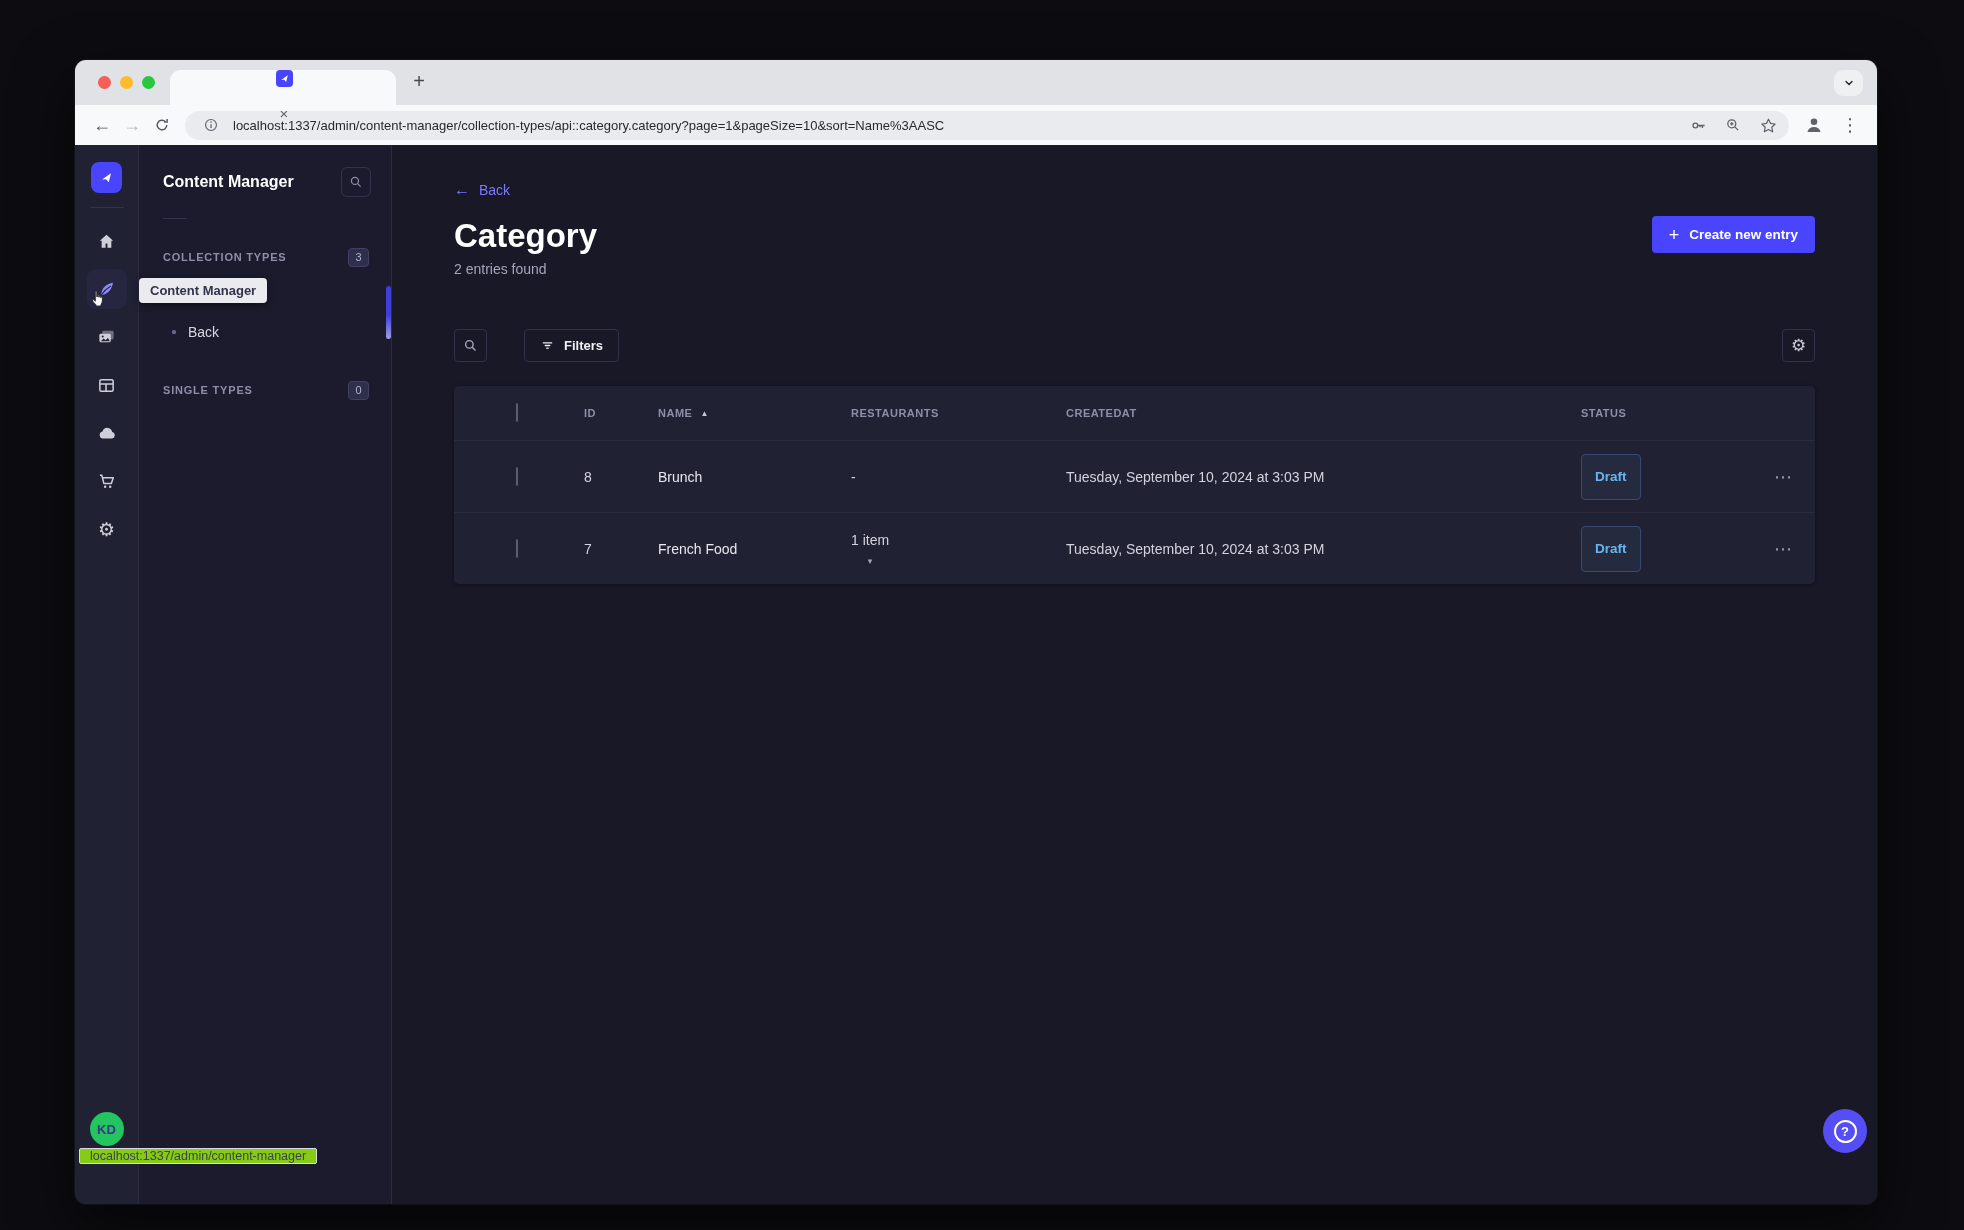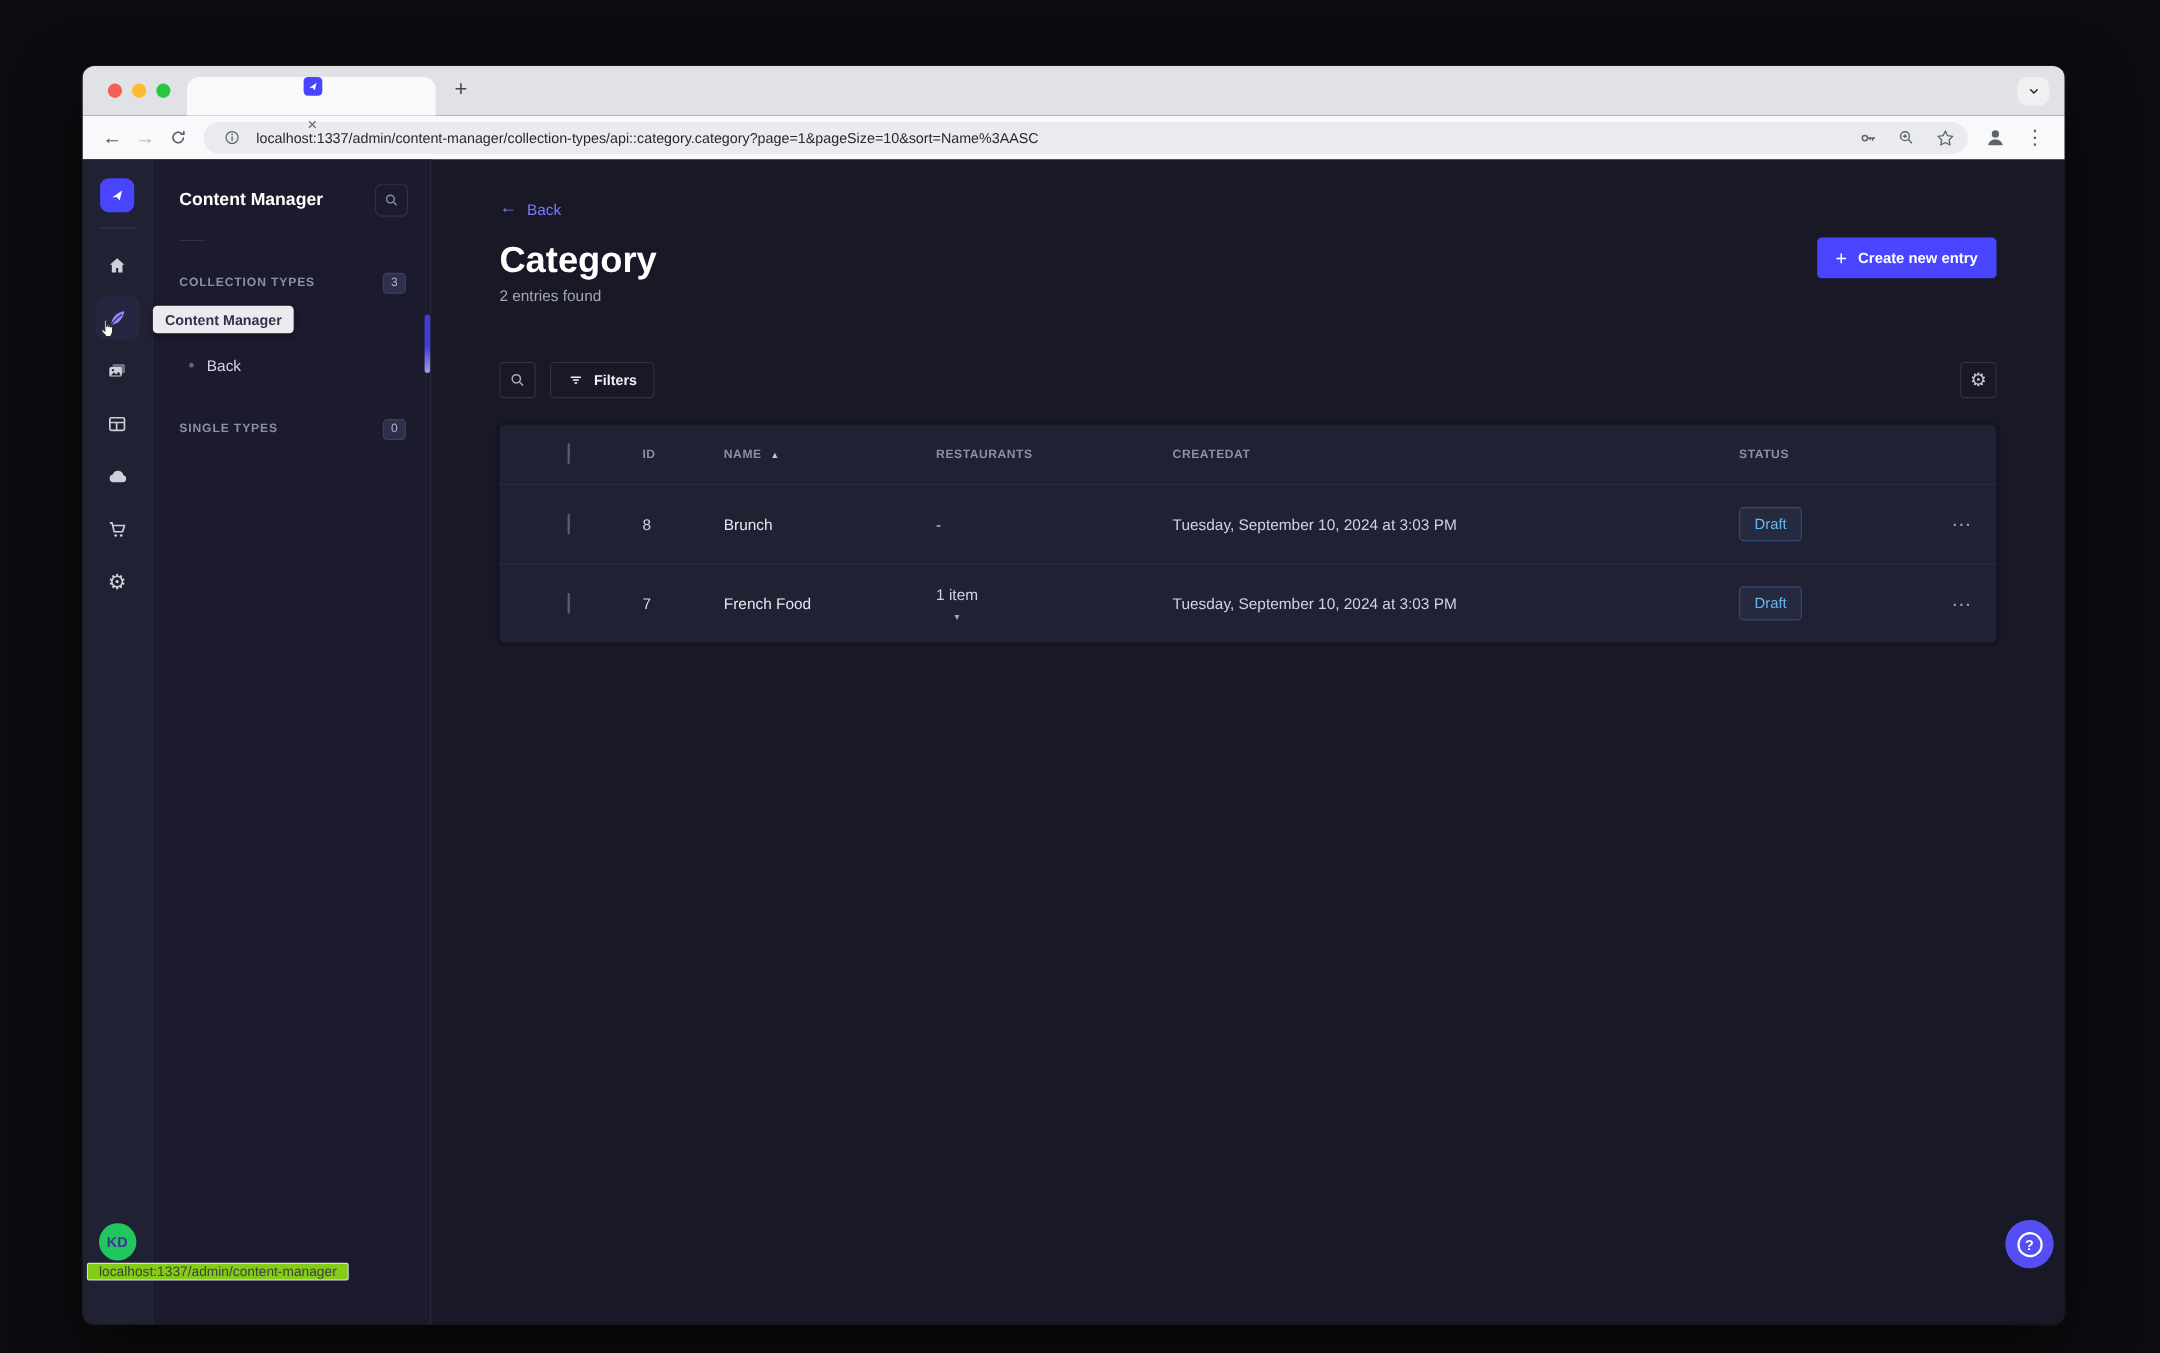--- a/index.html
+++ b/index.html
@@ -80,37 +80,37 @@
   .main { flex:1; padding:0 62px; position:relative; }
   .back-row { margin-top:36px; display:inline-flex; align-items:center; gap:9px; color:#7b79ff; font-size:14px; }
   .title-row { display:flex; align-items:flex-start; justify-content:space-between; margin-top:19px; }
   .page-title { font-size:33px; font-weight:bold; color:#fff; line-height:1.1; }
   .subtitle { margin-top:7px; font-size:14px; color:#a5a5ba; }
   .create-btn { height:37px; margin-top:-2px; background:#4945ff; border-radius:4px; color:#fff; font-size:13.5px; font-weight:bold; display:flex; align-items:center; gap:10px; padding:0 17px; border:none; }
   .create-plus { font-size:18px; font-weight:normal; line-height:1; }
 
   .filter-row { margin-top:52px; display:flex; align-items:center; gap:13px; }
   .icon-btn { width:33px; height:33px; border:1px solid #32324d; border-radius:4px; display:flex; align-items:center; justify-content:center; color:#a9a9bf; background:transparent; }
-  .filters-btn { height:33px; padding:0 15px; border:1px solid #32324d; border-radius:4px; display:flex; align-items:center; gap:9px; color:#f0f0f5; font-size:13px; font-weight:bold; background:transparent; }
+  .filters-btn { height:33px; padding:0 15px; border:1px solid #32324d; border-radius:4px; display:flex; align-items:center; gap:9px; color:#f0f0f5; font-size:13px; font-weight:bold; background:transparent;margin-left:24px; }
   .gear-btn { margin-left:auto; color:#c9c9d6; font-size:17px; }
 
   
   .table { margin-top:24px; background:#212134; border-radius:5px; box-shadow:0 1px 4px rgba(3,3,5,.35); }
   .trow { display:grid; grid-template-columns:70px 74px 193px 215px 515px 215px 1fr; align-items:center;padding-left:32px; }
   .thead { height:54px; }
   .th { font-size:11px; font-weight:bold; letter-spacing:.5px; color:#8e8ea9; padding-left:28px; display:flex; align-items:center; gap:8px; }
   .sort-caret { font-size:8px; color:#c6c6d4; }
   .cb-cell { padding-left:30px; }
   .checkbox { width:19px; height:19px; border:1px solid #5c5c75; border-radius:4px; background:transparent; }
   .tr { height:72px; border-top:1px solid #2b2b42; }
   .td { font-size:14px; color:#d3d3df; padding-left:28px; }
   .td.name { color:#e7e7ef; }
   .rel-expander { display:inline-flex; align-items:center; gap:8px;flex-direction:column; }
   .chev { font-size:9px; color:#a5a5ba; }
-  .draft-badge { display:inline-flex; align-items:center; height:31px; padding:0 13px; border:1px solid #384a74; border-radius:4px; background:rgba(102,183,241,.06); color:#66b7f1; font-weight:normal; font-size:13.5px; }
+  .draft-badge { display:inline-flex; align-items:center; height:46px; padding:0 13px; border:1px solid #384a74; border-radius:4px; background:rgba(102,183,241,.06); color:#66b7f1; font-weight:bold; font-size:13.5px; }
   .row-dots { justify-self:start; padding-left:6px; color:#9a9ab0; font-size:18px; letter-spacing:1px; }
 
   
   .fab { position:absolute; right:10px; bottom:51px; width:44px; height:44px; border-radius:50%; background:#554ef5; display:flex; align-items:center; justify-content:center; z-index:6; }
   .fab-q { width:23px; height:23px; border:2px solid #fff; border-radius:50%; color:#fff; font-size:13px; font-weight:bold; display:flex; align-items:center; justify-content:center; }
   .status-bubble { position:absolute; left:4px; bottom:40px; height:16px; background:#84cc16; border:1px solid #d9d9de; display:flex; align-items:center; padding:0 10px; font-size:12.5px; color:#3f4246; z-index:8; border-radius:2px; white-space:nowrap; }
 </style>
 </head>
 <body>
 

